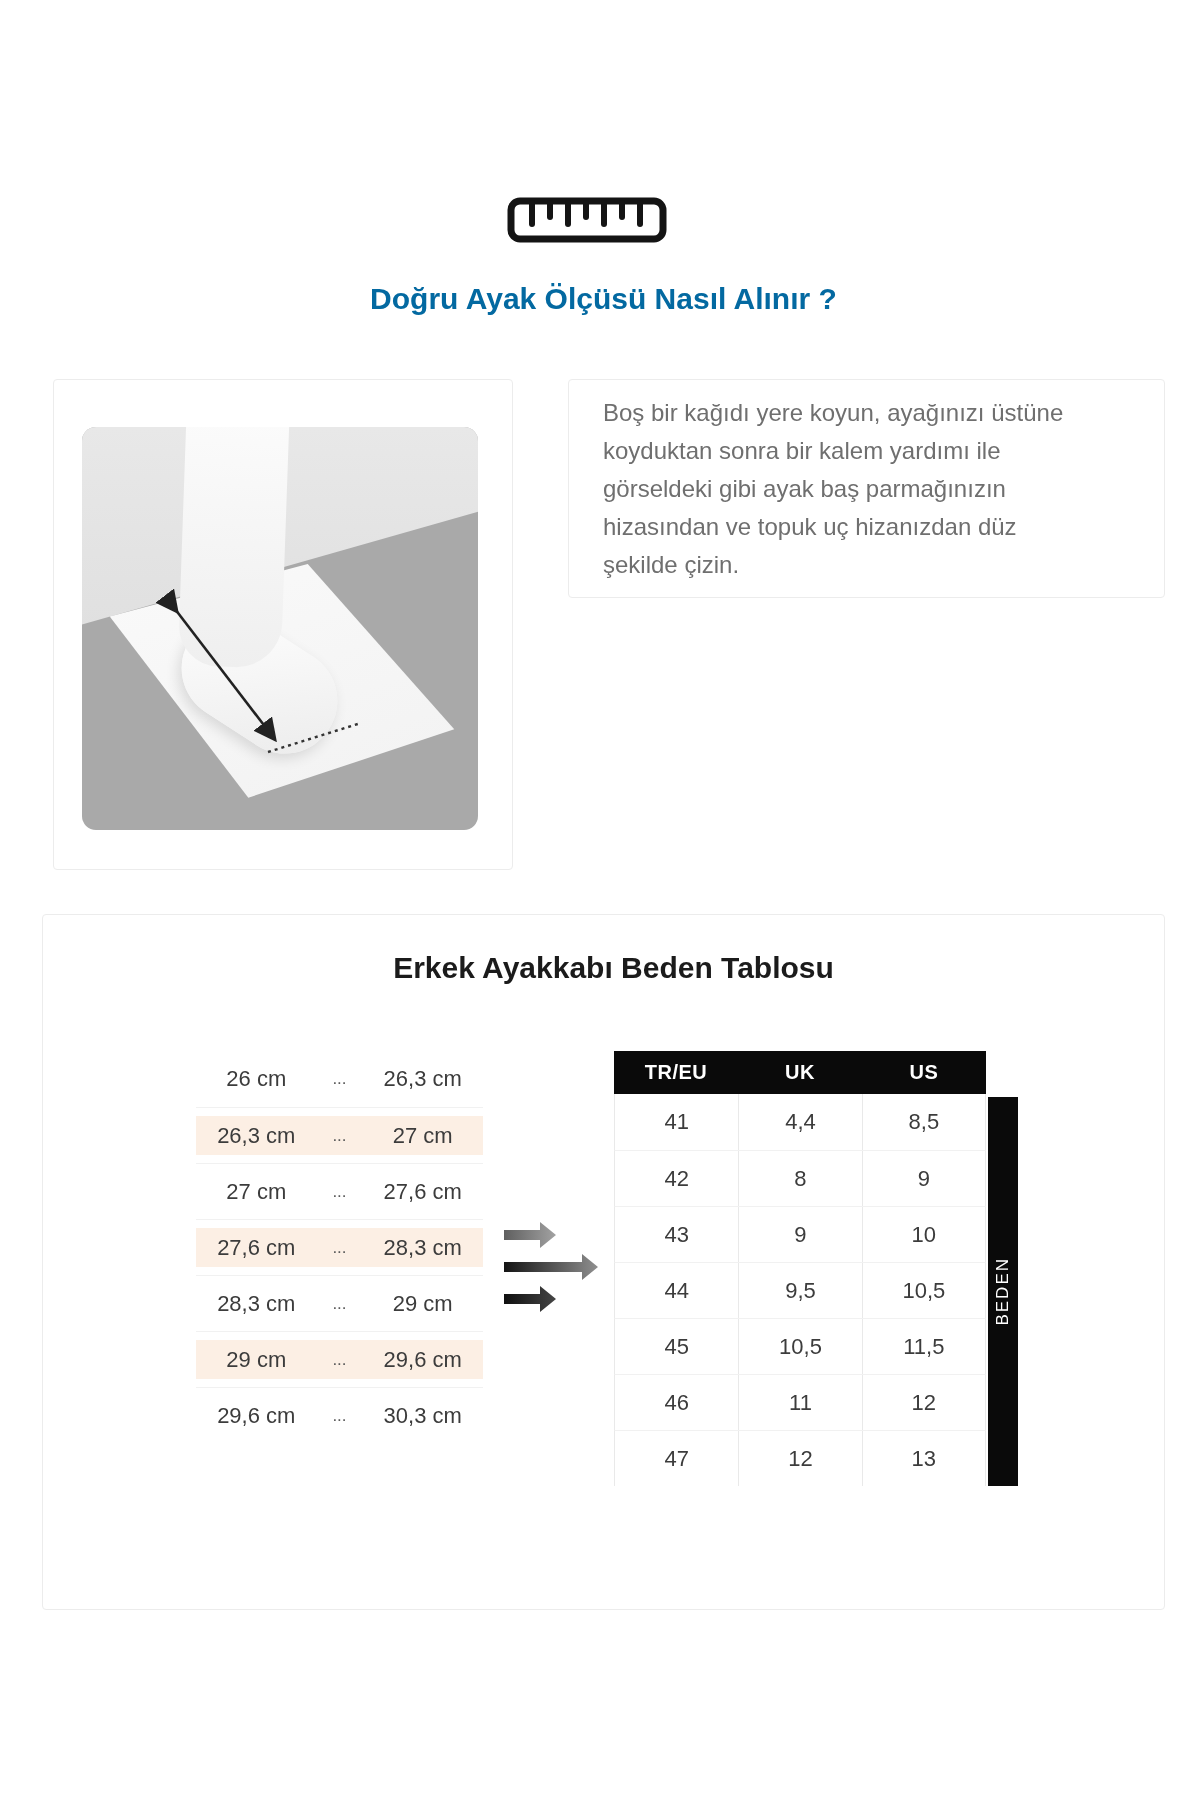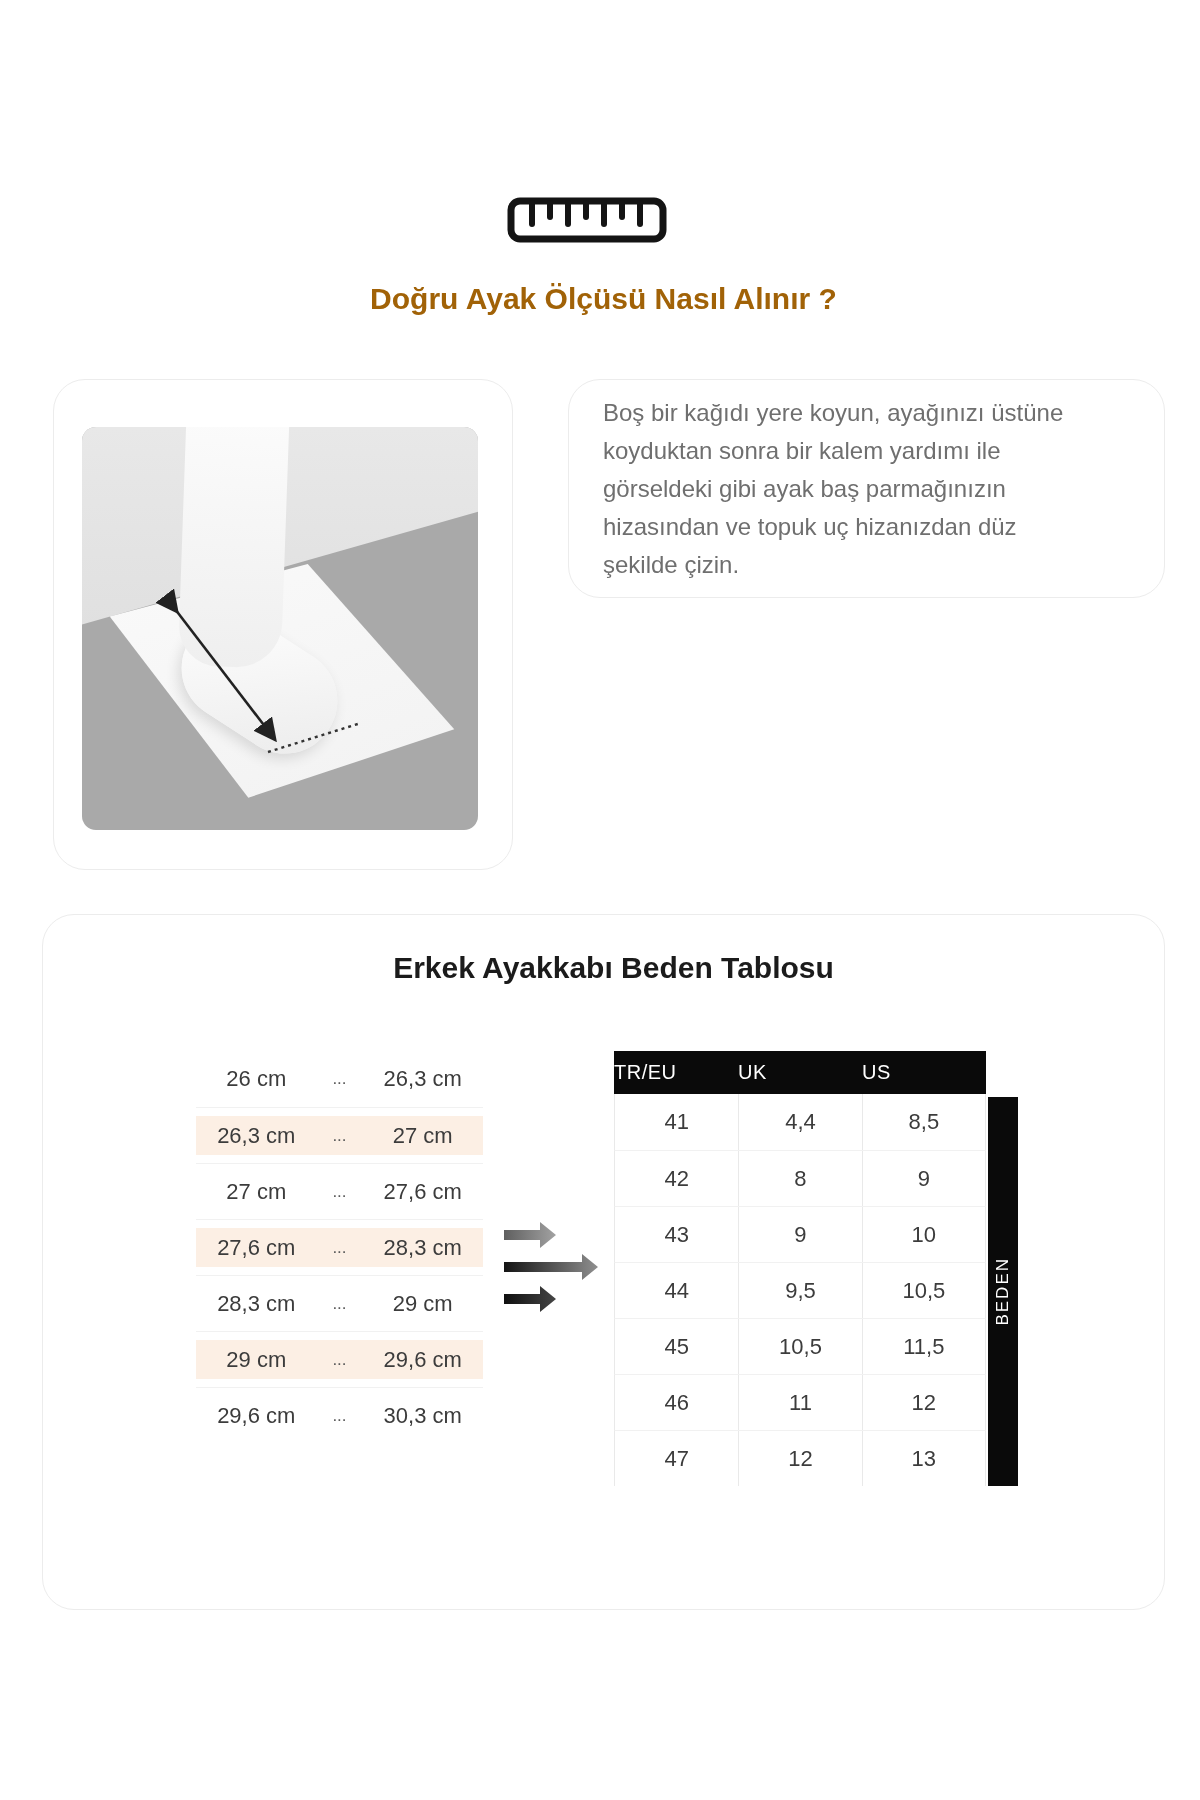--- a/index.html
+++ b/index.html
@@ -2,23 +2,23 @@
 <html><head>
 <meta charset="utf-8">
 <style>
   html,body{margin:0;padding:0;background:#ffffff;}
   .page{position:relative;width:1200px;height:1800px;background:#ffffff;overflow:hidden;
         font-family:"Liberation Sans",sans-serif;}
 
   
   .ruler-wrap{position:absolute;left:507px;top:197px;width:160px;height:46px;}
   .main-title{position:absolute;left:42px;top:278px;width:1123px;margin:0;
-      text-align:center;font-size:30px;font-weight:700;color:#a16207;line-height:42px;}
-
-  .card{position:absolute;border:1px solid #ececec;border-radius:32px;background:#fff;box-sizing:border-box;}
+      text-align:center;font-size:30px;font-weight:700;color:#0369a1;line-height:42px;}
+
+  .card{position:absolute;border:1px solid #ececec;border-radius:4px;background:#fff;box-sizing:border-box;}
   .photo-card{left:53px;top:379px;width:460px;height:491px;}
   .photo{position:absolute;left:28px;top:47px;width:396px;height:403px;border-radius:14px;
       overflow:hidden;background:#a9a9a9;}
   .photo .wall{position:absolute;inset:0;background:linear-gradient(180deg,#e8e8e8,#d8d8d8);
       clip-path:polygon(0 0,100% 0,100% 21%,0 49%);}
   .photo .paper{position:absolute;inset:0;background:linear-gradient(160deg,#fdfdfd,#f1f1f1);
       clip-path:polygon(57% 34%,94% 75%,42% 92%,7% 47%);}
   .photo .foot{position:absolute;left:95px;top:205px;width:165px;height:105px;border-radius:52px;
       transform:rotate(33deg);background:linear-gradient(140deg,#ffffff,#ebebeb);
       box-shadow:0 6px 14px rgba(0,0,0,.12);}
@@ -43,21 +43,21 @@
   .cm-table{position:absolute;left:153px;top:136px;width:287px;}
   .cm-table .tbl-header{justify-content:center;}
   .cm-row{height:56px;display:grid;grid-template-columns:42% 16% 42%;align-items:center;
       box-sizing:border-box;padding:8px 0;background-clip:content-box;background-color:#ffffff;}
   .cm-row + .cm-row{border-top:1px solid #f1f1f1;}
   .cell{text-align:center;font-size:22px;color:#3c3c3c;}
   .dots{font-size:17px;color:#5a5a5a;}
   .stripe{background-color:#fcefe4;}
 
   .size-table{position:absolute;left:571px;top:136px;width:372px;}
-  .size-table .tbl-header span{flex:1;text-align:left;}
+  .size-table .tbl-header span{flex:1;text-align:center;font-weight:bold;}
   .size-row{height:56px;display:grid;grid-template-columns:1fr 1fr 1fr;align-items:stretch;
       box-sizing:border-box;background-color:#ffffff;border-left:1px solid #e9e9e9;
       border-right:1px solid #e9e9e9;}
   .size-row + .size-row{border-top:1px solid #f1f1f1;}
   .size-row .cell{display:flex;align-items:center;justify-content:center;}
   .size-row .cell + .cell{border-left:1px solid #e9e9e9;}
 
   .beden-bar{position:absolute;left:945px;top:182px;width:30px;height:389px;background:#0a0a0a;
       display:flex;align-items:center;justify-content:center;}
   .beden-bar span{writing-mode:vertical-rl;transform:rotate(180deg);color:#ffffff;

